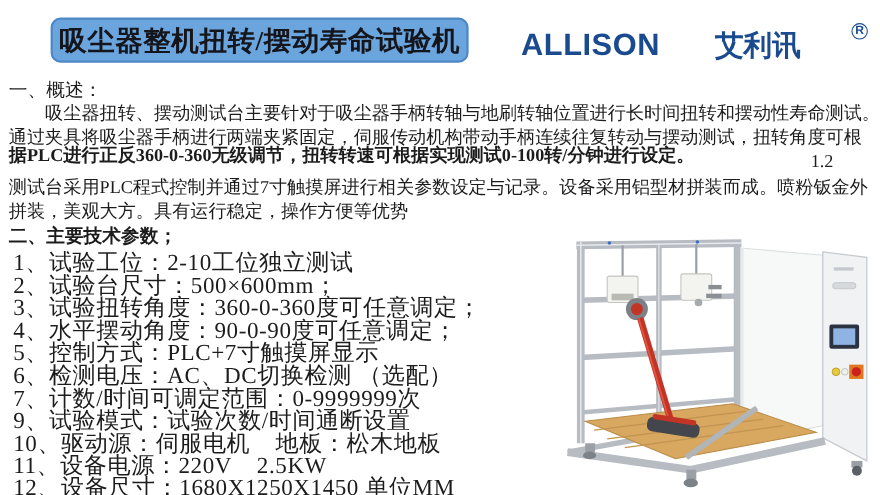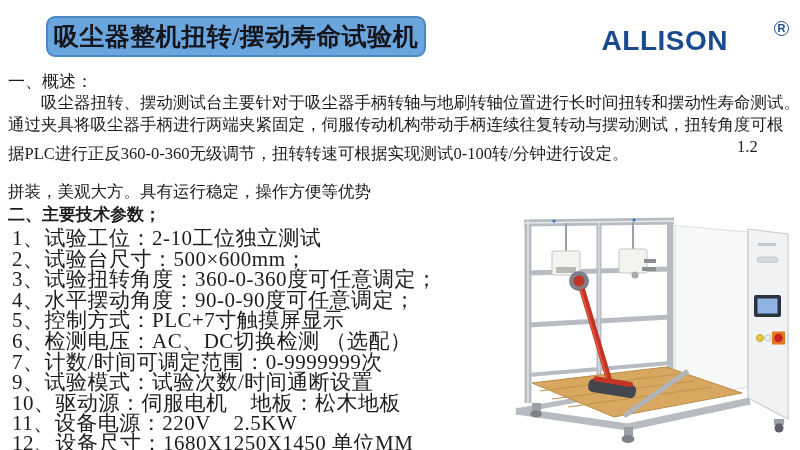--- a/index.html
+++ b/index.html
@@ -26,21 +26,21 @@
   .brand .cn { font-size:26px; font-weight:700; margin-left:7px; }
   .brand .reg { font-size:11px; font-weight:700; position:relative; top:-13px; left:3px;
     border:1.5px solid #1b4b8f; border-radius:50%; width:15px; height:15px;
     display:inline-flex; align-items:center; justify-content:center; }
 
   
   .txt { position:absolute; left:8px; white-space:pre; font-size:16.5px; color:#1c1c1c; }
   .ov-heading { top:70px; font-size:17px; }
   .ov-0 { top:92px; }
   .ov-1 { top:114px; }
-  .ov-2 { top:143px; }
+  .ov-2 { top:130px;font-weight:bold; }
   .ov-3 { top:159px; }
   .ov-4 { top:181px; }
   .marker { position:absolute; left:737px; top:137px; font-size:16.5px; white-space:pre; }
   .sp-heading { top:203px; font-size:17px;font-weight:bold; }
   .sp-0 { top:224px; }  .sp-1 { top:245px; }  .sp-2 { top:265px; }
   .sp-3 { top:286px; }  .sp-4 { top:306px; }  .sp-5 { top:327px; }
   .sp-6 { top:348px; }  .sp-7 { top:368px; }  .sp-8 { top:389px; }
   .sp-9 { top:409px; }  .sp-10 { top:429px; }
   .spec { left:12px; font-size:21px; letter-spacing:0.5px; }
 
@@ -51,28 +51,30 @@
 <body>
 
 <div id="page">
 
   <div class="title-box">
     <span class="t">吸尘器整机扭转/摆动寿命试验机</span>
   </div>
 
   <div class="brand">
     <span class="en">ALLISON</span>
+    <span class="cn">艾利讯</span>
     <span class="reg">R</span>
   </div>
 
   <div class="txt ov-heading">一、概述：</div>
   <div class="txt ov-1">通过夹具将吸尘器手柄进行两端夹紧固定，伺服传动机构带动手柄连续往复转动与摆动测试，扭转角度可根</div>
   <div class="txt ov-0">　　吸尘器扭转、摆动测试台主要针对于吸尘器手柄转轴与地刷转轴位置进行长时间扭转和摆动性寿命测试。</div>
   <div class="txt ov-2">据PLC进行正反360-0-360无级调节，扭转转速可根据实现测试0-100转/分钟进行设定。</div>
   <div class="marker">1.2</div>
+  <div class="txt ov-3">测试台采用PLC程式控制并通过7寸触摸屏进行相关参数设定与记录。设备采用铝型材拼装而成。喷粉钣金外</div>
   <div class="txt ov-4">拼装，美观大方。具有运行稳定，操作方便等优势</div>
 
   <div class="txt sp-heading">二、主要技术参数；</div>
   <div class="txt spec sp-0">1、试验工位：2-10工位独立测试</div>
   <div class="txt spec sp-1">2、试验台尺寸：500×600mm；</div>
   <div class="txt spec sp-2">3、试验扭转角度：360-0-360度可任意调定；</div>
   <div class="txt spec sp-3">4、水平摆动角度：90-0-90度可任意调定；</div>
   <div class="txt spec sp-4">5、控制方式：PLC+7寸触摸屏显示</div>
   <div class="txt spec sp-5">6、检测电压：AC、DC切换检测 （选配）</div>
   <div class="txt spec sp-6">7、计数/时间可调定范围：0-9999999次</div>

